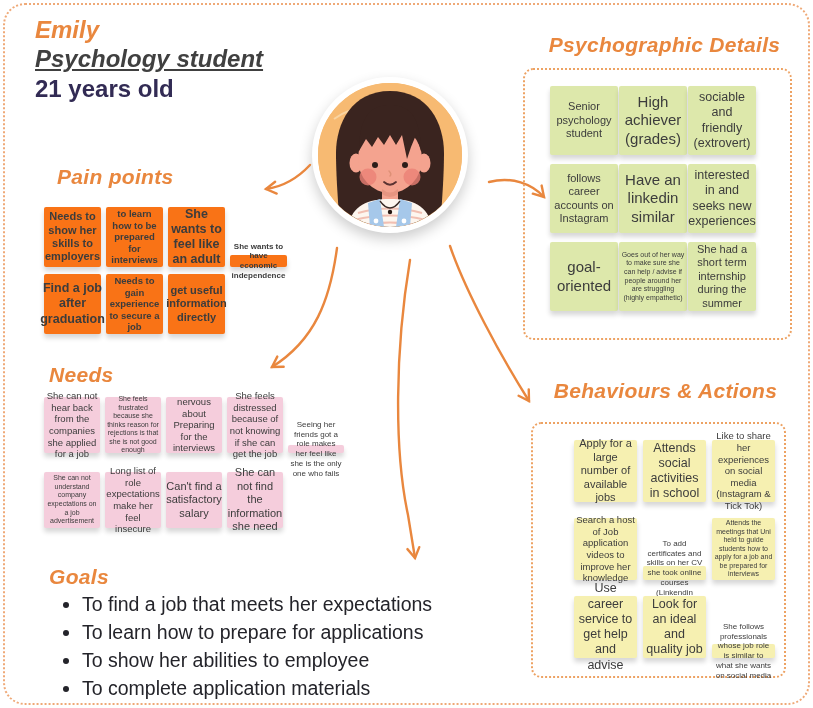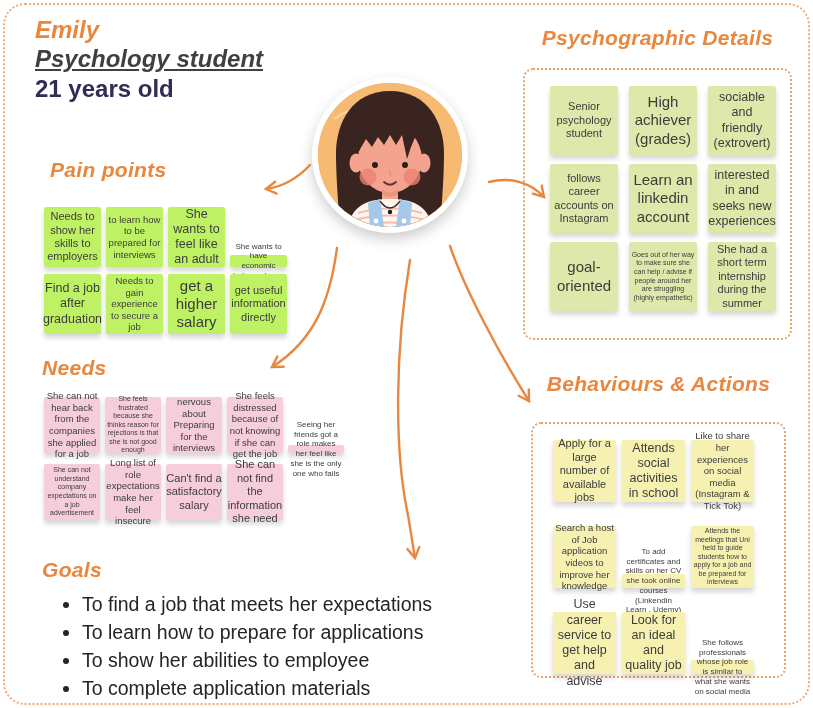--- a/index.html
+++ b/index.html
@@ -6,45 +6,45 @@
   #canvas{position:relative;width:813px;height:708px;background:#fff;overflow:hidden;
           font-family:"Liberation Sans",sans-serif;}
   .outer-border{position:absolute;left:3px;top:3px;right:3px;bottom:3px;
           border:2px dotted #efa977;border-radius:22px;pointer-events:none;}
   
   .persona-header{position:absolute;left:35px;top:16px;}
   .p-name{color:#e9873e;font-size:24px;font-weight:bold;font-style:italic;line-height:1.2;}
   .p-role{color:#404040;font-size:24px;font-weight:bold;font-style:italic;line-height:1.2;text-decoration:underline;}
   .p-age{color:#322b54;font-size:24px;font-weight:bold;line-height:1.25;}
   
-  .title{position:absolute;margin:2px;color:#e9873e;font-size:21px;font-weight:600;
+  .title{position:absolute;margin:9px;color:#e9873e;font-size:21px;font-weight:600;
          font-style:italic;letter-spacing:.3px;}
   .t-pain{left:48px;top:156px;}
   .t-needs{left:40px;top:354px;}
   .t-goals{left:40px;top:556px;}
   .t-psycho{left:523px;top:24px;width:265px;text-align:center;}
   .t-behav{left:531px;top:370px;width:251px;text-align:center;}
   
   .dotted-box{position:absolute;border:2px dotted #eda263;border-radius:10px;}
   .box-psycho{left:523px;top:68px;width:265px;height:268px;}
   .box-behav{left:531px;top:422px;width:251px;height:252px;}
   
   .board{display:grid;}
   .board-pain{position:absolute;left:44px;top:207px;grid-template-columns:repeat(4,57px);
               grid-auto-rows:60px;gap:7px 5px;}
   .board-needs{position:absolute;left:44px;top:397px;grid-template-columns:repeat(5,56px);
-              grid-auto-rows:56px;gap:11px 5px;}
+              grid-auto-rows:56px;gap:19px 5px;}
   .board-psycho{position:absolute;left:25px;top:16px;grid-template-columns:repeat(3,68px);
-              grid-auto-rows:69px;gap:9px 11px;}
-  .board-behav{position:absolute;left:20px;top:16px;grid-template-columns:repeat(3,63px);
-              grid-auto-rows:62px;gap:24px 6px;}
+              grid-auto-rows:69px;gap:9px 1px;}
+  .board-behav{position:absolute;left:41px;top:16px;grid-template-columns:repeat(3,63px);
+              grid-auto-rows:62px;gap:16px 6px;}
   .note{display:flex;align-items:center;justify-content:center;text-align:center;
         padding:2px;color:#3c3c3c;line-height:1.22;border-radius:2px;
         box-shadow:0 4px 5px rgba(0,0,0,.16);box-sizing:border-box;}
-  .orange{background:#bef264;}
+  .orange{background:#f97316;font-weight:bold;}
   .pink{background:#f5cddc;}
   .green{background:#dde8ab;}
   .yellow{background:#f6f0b1;}
   .sz-xxs{font-size:7px;}.sz-xs{font-size:8px;margin-top:48px;}.sz-s{font-size:9.5px;}
   .sz-m{font-size:11px;}.sz-l{font-size:12.5px;text-align:center;}.sz-xl{font-size:15px;}
   
   .goals{position:absolute;left:40px;top:578px;width:450px;margin:12px;padding:0 0 0 30px;
          color:#24242a;font-size:19.5px;line-height:28px;}
   .goals li{margin:0;}
   
@@ -125,23 +125,20 @@
       </div>
       <div class="note orange sz-xs">
         <span>She wants to have economic independence</span>
       </div>
       <div class="note orange sz-l">
         <span>Find a job after graduation</span>
       </div>
       <div class="note orange sz-s">
         <span>Needs to gain experience to secure a job</span>
       </div>
-      <div class="note orange sz-xl">
-        <span>get a higher salary</span>
-      </div>
       <div class="note orange sz-m">
         <span>get useful information directly</span>
       </div>
     </div>
 
   <h2 class="title t-needs">Needs</h2>
   <div class="board board-needs">
       <div class="note pink sz-s">
         <span>She can not hear back from the companies she applied for a job</span>
       </div>
@@ -188,21 +185,21 @@
         <div class="note green sz-xl">
           <span>High achiever (grades)</span>
         </div>
         <div class="note green sz-l">
           <span>sociable and friendly (extrovert)</span>
         </div>
         <div class="note green sz-m">
           <span>follows career accounts on Instagram</span>
         </div>
         <div class="note green sz-xl">
-          <span>Learn an linkedin account</span>
+          <span>Have an linkedin similar</span>
         </div>
         <div class="note green sz-l">
           <span>interested in and seeks new experiences</span>
         </div>
         <div class="note green sz-xl">
           <span>goal-oriented</span>
         </div>
         <div class="note green sz-xxs">
           <span>Goes out of her way to make sure she can help / advise if people around her are struggling (highly empathetic)</span>
         </div>

